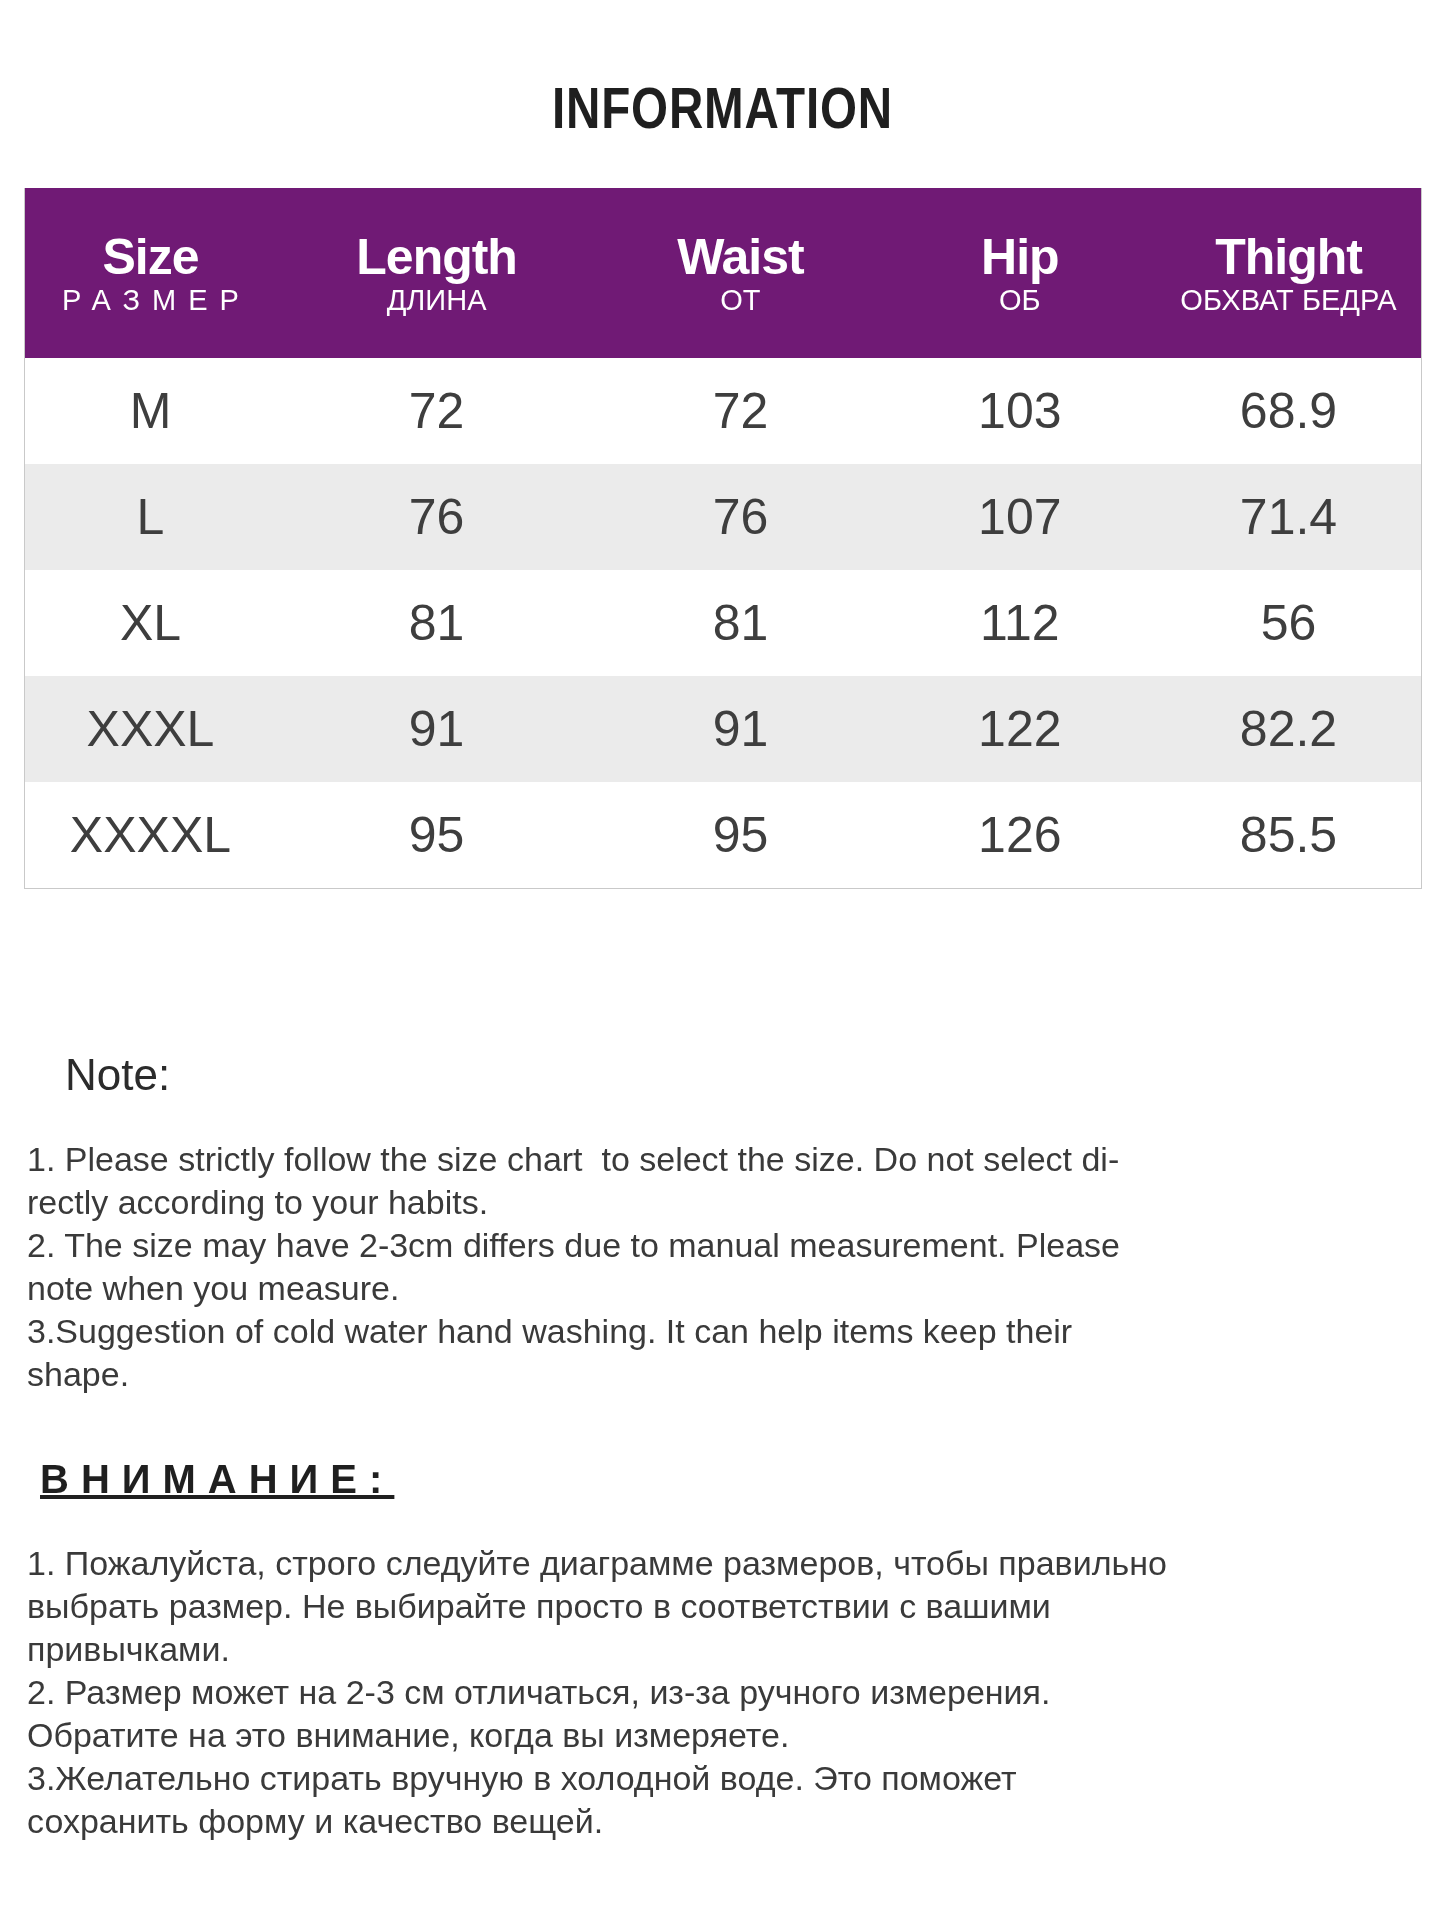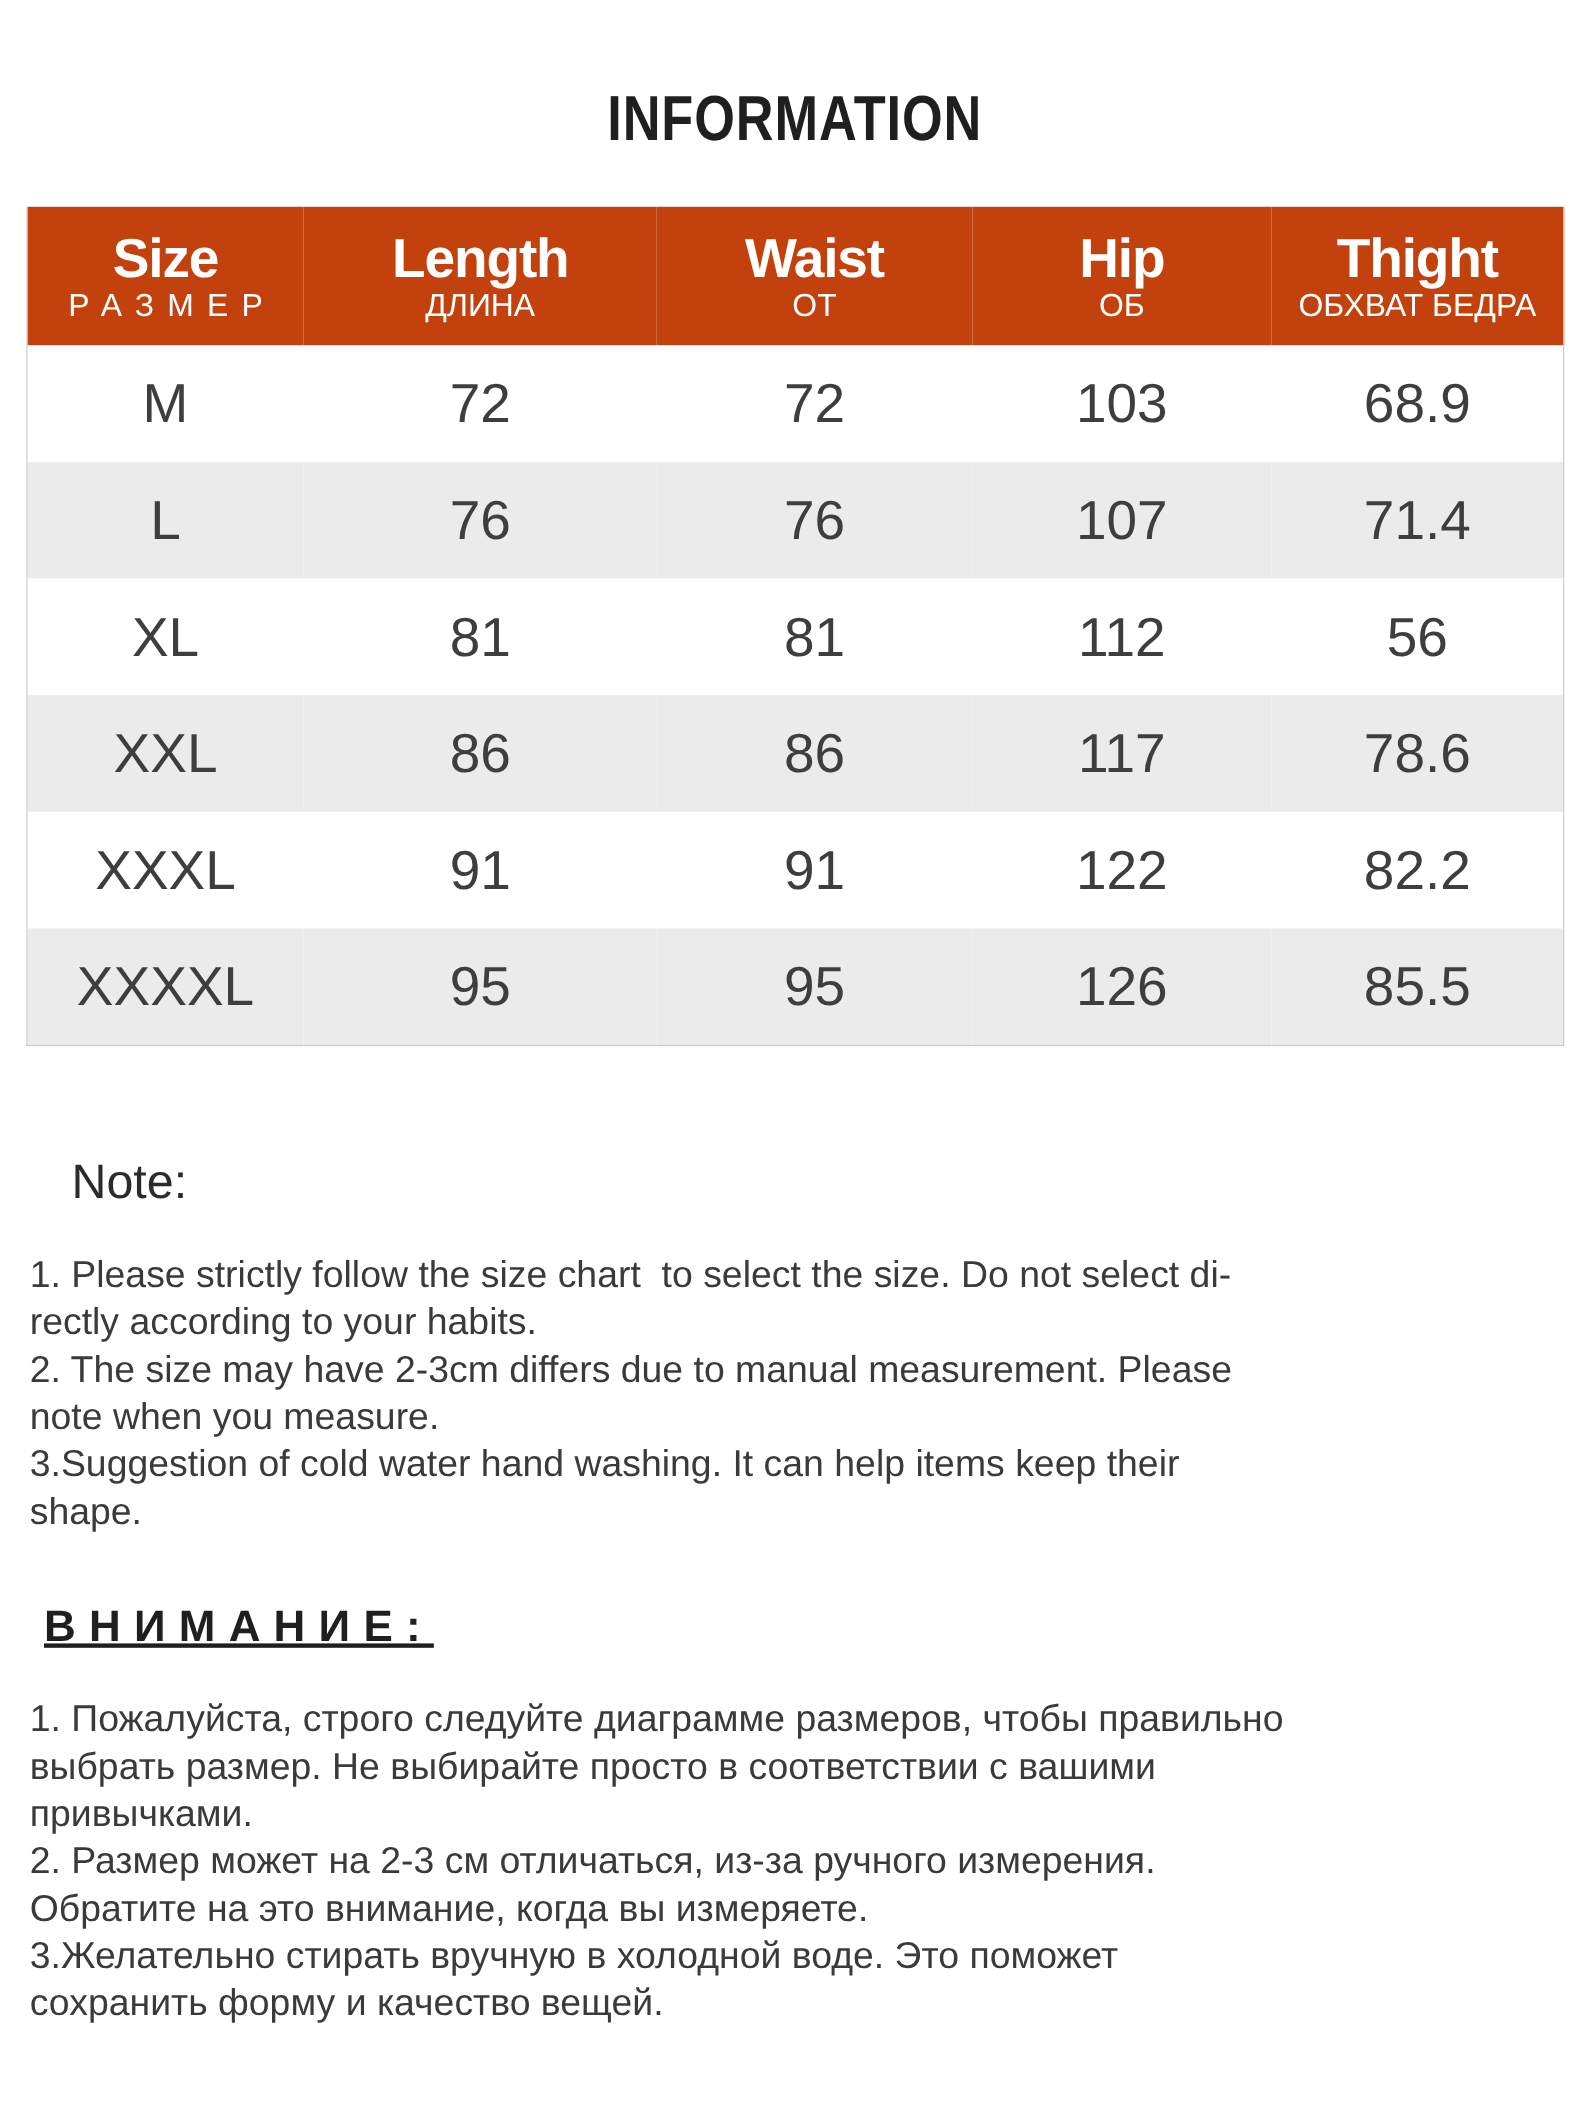--- a/index.html
+++ b/index.html
@@ -42,23 +42,23 @@
     border-right: 1px solid #c9c9c9;
     border-bottom: 1px solid #c9c9c9;
   }
   .size-table col.c1 { width: 18%; }
   .size-table col.c2 { width: 23%; }
   .size-table col.c3 { width: 20.5%; }
   .size-table col.c4 { width: 19.5%; }
   .size-table col.c5 { width: 19%; }
 
   .size-table thead th {
-    background: #c2410c;
+    background: #701a75;
     color: #ffffff;
-    height: 126px;
+    height: 170px;
     text-align: center;
     vertical-align: middle;
     font-weight: 400;
     padding: 0;
   }
   .col-label-en {
     font-size: 50px;
     line-height: 54px;
     font-weight: 700;
     letter-spacing: -1px;
@@ -179,27 +179,20 @@
       <td>71.4</td>
     </tr>
     <tr>
       <td>XL</td>
       <td>81</td>
       <td>81</td>
       <td>112</td>
       <td>56</td>
     </tr>
     <tr>
-      <td>XXL</td>
-      <td>86</td>
-      <td>86</td>
-      <td>117</td>
-      <td>78.6</td>
-    </tr>
-    <tr>
       <td>XXXL</td>
       <td>91</td>
       <td>91</td>
       <td>122</td>
       <td>82.2</td>
     </tr>
     <tr>
       <td>XXXXL</td>
       <td>95</td>
       <td>95</td>

